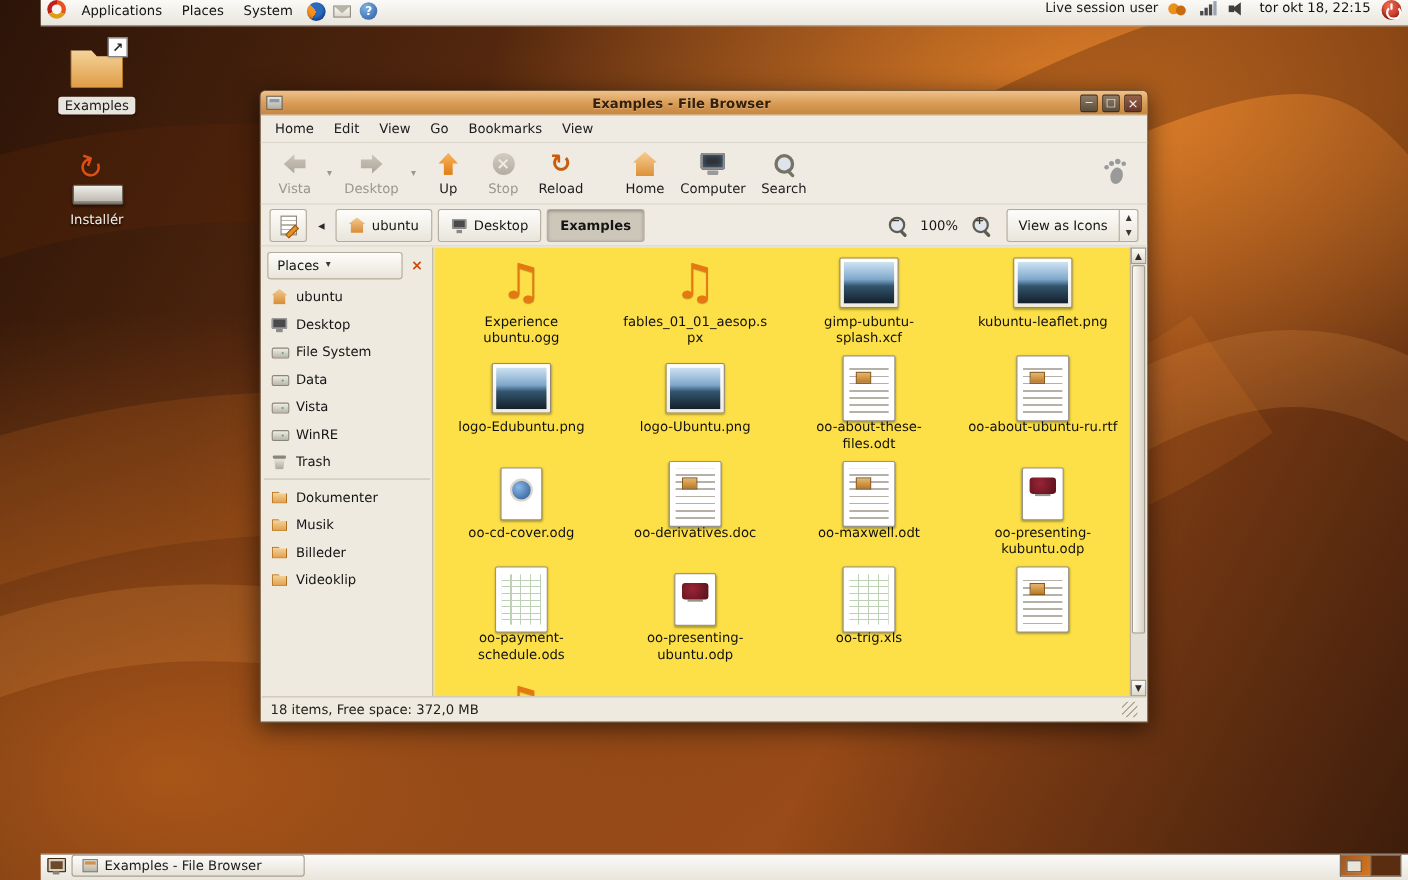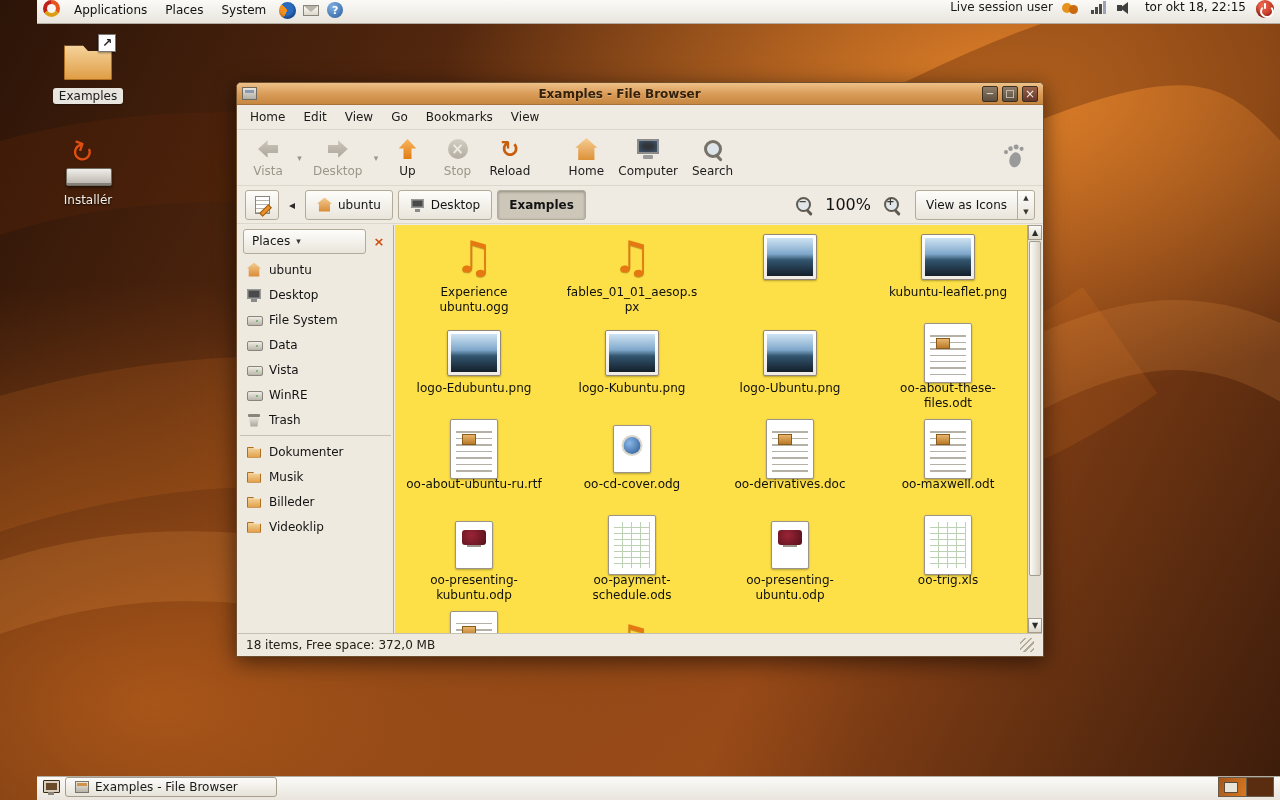--- a/index.html
+++ b/index.html
@@ -138,21 +138,21 @@
   .crumb.active{background:#cdc7b9;box-shadow:inset 0 1px 3px rgba(0,0,0,.3);font-weight:bold;}
   .cicon{width:15px;height:14px;position:relative;display:inline-block;}
   .cicon.home::before{content:"";position:absolute;inset:0;background:linear-gradient(#f2c98f,#d98a33);
     clip-path:polygon(50% 0,100% 44%,87% 44%,87% 100%,13% 100%,13% 44%,0 44%);}
   .cicon.desktop::before{content:"";position:absolute;left:1px;top:1px;width:13px;height:9px;background:#4a4a4a;border-radius:1px;box-shadow:inset 0 0 0 1.5px #9a9a9a;}
   .cicon.desktop::after{content:"";position:absolute;left:5px;bottom:0;width:5px;height:3px;background:#8a8a8a;}
   .zoom-flat{width:24px;height:24px;position:relative;display:flex;align-items:center;justify-content:center;}
   .zoom-flat::before{content:"";position:absolute;left:4px;top:4px;width:11px;height:11px;border:2px solid #5f5b52;border-radius:50%;background:rgba(210,225,240,.5);}
   .zoom-flat::after{content:"";position:absolute;right:3px;bottom:3px;width:7px;height:2.5px;background:#5f5b52;border-radius:2px;transform:rotate(45deg);}
   .zoom-flat .sign{position:absolute;left:6px;top:3px;width:9px;text-align:center;font-size:10px;font-weight:bold;color:#3a372f;}
-  .zoom-label{font-size:16px;color:#141414;padding:0 4px;}
+  .zoom-label{font-size:12px;color:#141414;padding:0 4px;}
   .view-combo{height:30px;display:flex;align-items:stretch;border:1px solid #b3ab9a;border-radius:3px;background:linear-gradient(#fefdfb,#e9e5db);margin-left:6px;}
   .vc-label{display:flex;align-items:center;padding:0 10px;font-size:12px;color:#141414;}
   .vc-spin{width:17px;border-left:1px solid #b3ab9a;display:flex;flex-direction:column;}
   .vc-spin span{flex:1;display:flex;align-items:center;justify-content:center;font-size:7px;color:#3a372f;}
 
   
   .body-area{position:absolute;left:1px;right:1px;top:142px;bottom:23px;}
   .sidebar{position:absolute;left:0;top:0;bottom:0;width:156px;background:#eeeae0;border-right:1px solid #b3ab9a;}
   .places-row{height:32px;display:flex;align-items:center;gap:4px;padding:0 5px;}
   .places-combo{flex:1;height:25px;border:1px solid #b3ab9a;border-radius:3px;background:linear-gradient(#fefdfb,#e9e5db);
@@ -421,32 +421,29 @@
           <div class="file">
             <div class="ficon" data-type="audio"></div>
             <div class="flabel">Experience ubuntu.ogg</div>
           </div>
           <div class="file">
             <div class="ficon" data-type="audio"></div>
             <div class="flabel">fables_01_01_aesop.spx</div>
           </div>
           <div class="file">
             <div class="ficon" data-type="image"></div>
+            <div class="flabel">gimp-ubuntu-splash.xcf</div>
           </div>
           <div class="file">
             <div class="ficon" data-type="image"></div>
             <div class="flabel">kubuntu-leaflet.png</div>
           </div>
           <div class="file">
             <div class="ficon" data-type="image"></div>
             <div class="flabel">logo-Edubuntu.png</div>
-          </div>
-          <div class="file">
-            <div class="ficon" data-type="image"></div>
-            <div class="flabel">logo-Kubuntu.png</div>
           </div>
           <div class="file">
             <div class="ficon" data-type="image"></div>
             <div class="flabel">logo-Ubuntu.png</div>
           </div>
           <div class="file">
             <div class="ficon" data-type="document"></div>
             <div class="flabel">oo-about-these-files.odt</div>
           </div>
           <div class="file">

